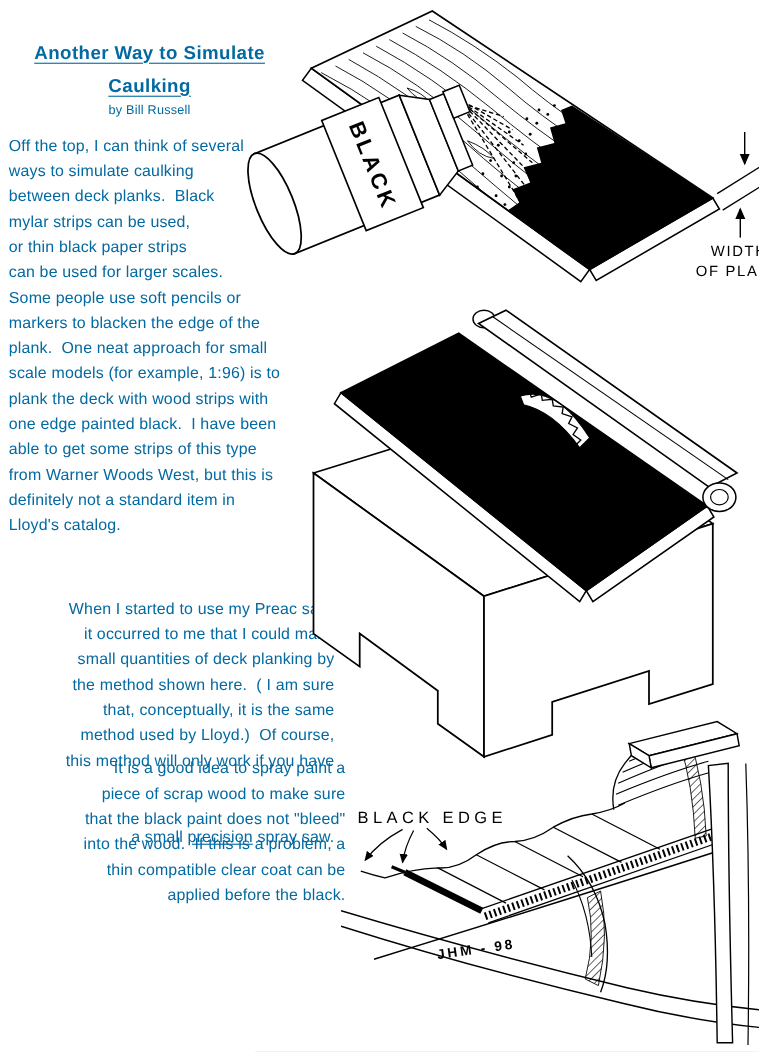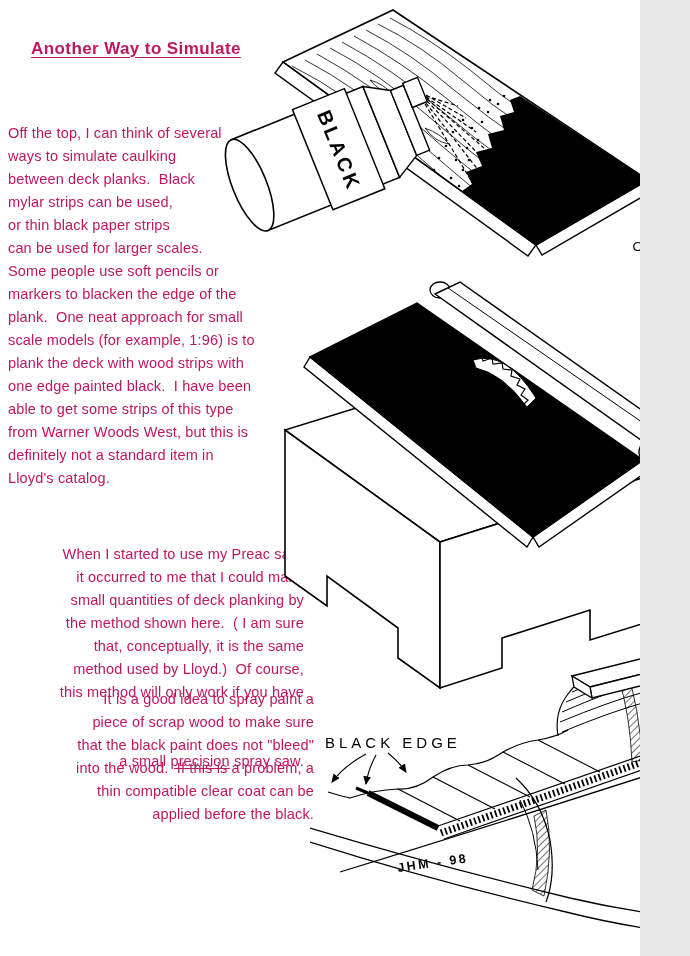--- a/index.html
+++ b/index.html
@@ -1,37 +1,39 @@
 <!DOCTYPE html>
 <html><head>
 <meta charset="utf-8">
 <style>
   html,body{margin:0;padding:0;background:#e8e8e8;}
-  .page{width:640px;height:956px;position:relative;background:#ffffff;overflow:hidden;
-        font-family:"Liberation Sans",sans-serif;color:#be185d;}
+  .page{width:690px;height:956px;position:relative;background:#ffffff;overflow:hidden;
+        font-family:"Liberation Sans",sans-serif;color:#0369a1;}
   .title-wrap{position:absolute;left:10px;top:34px;width:252px;text-align:center;}
   .t-line{font-size:17px;font-weight:bold;line-height:30px;text-decoration:underline;
           text-underline-offset:3px;letter-spacing:.4px;}
   .byline{font-size:11.5px;margin-top:1px;letter-spacing:.2px;}
   .para{position:absolute;white-space:pre-wrap;font-size:14.5px;line-height:23px;
         letter-spacing:.15px;}
   #p1{left:8px;top:122px;width:296px;}
   #p2{left:8px;top:497px;width:296px;text-align:right;}
   #p3{left:10px;top:688px;width:304px;text-align:right;}
   .u{text-decoration:underline;text-underline-offset:2px;margin-top:27px;}
   .fig{position:absolute;}
   svg text{font-family:"Liberation Sans",sans-serif;fill:#000;}
 </style>
 </head>
 <body>
 
 <div class="page">
 
   <div class="title-wrap">
     <div class="t-line">Another Way to Simulate</div>
+    <div class="t-line">Caulking</div>
+    <div class="byline">by Bill Russell</div>
   </div>
 
   <div class="para" id="p1">Off the top, I can think of several
 ways to simulate caulking
 between deck planks.  Black
 mylar strips can be used,
 or thin black paper strips
 can be used for larger scales.
 Some people use soft pencils or
 markers to blacken the edge of the

